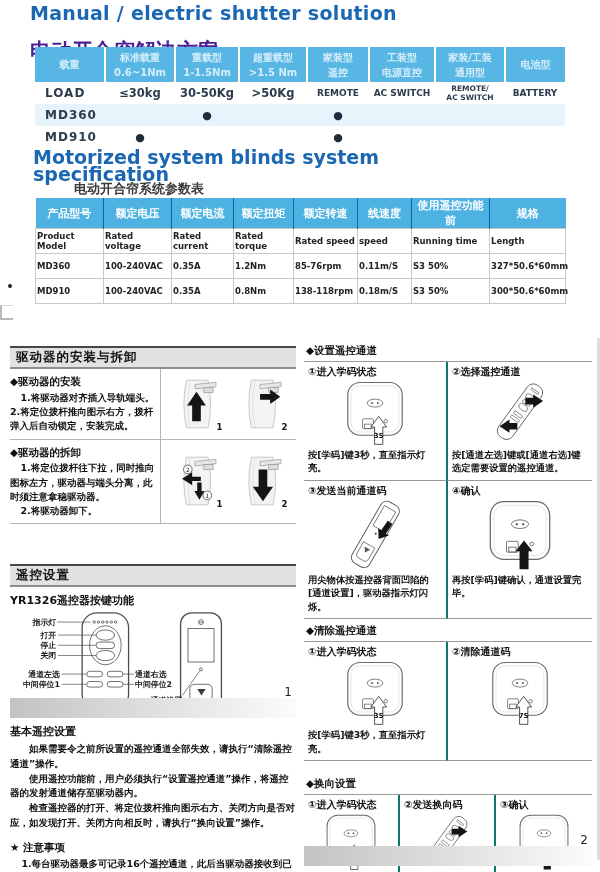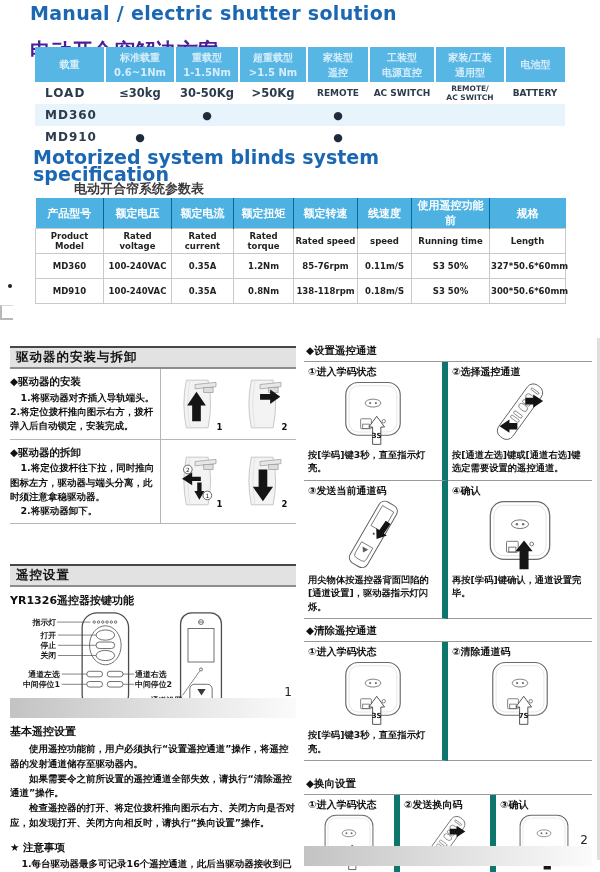--- a/index.html
+++ b/index.html
@@ -23,21 +23,21 @@
   .load-table td.dot{font-size:11px;color:#1d2b3a;}
   
   .t2-en1{position:absolute;left:33px;top:146px;font-size:19px;font-weight:bold;color:#1b67b2;}
   .t2-en2{position:absolute;left:33px;top:163px;font-size:19px;font-weight:bold;color:#1b67b2;}
   .t2-zh{position:absolute;left:38px;top:180px;font-size:13px;font-weight:bold;color:#3b3b3b;padding-left:36px;}
   
   .spec-table{position:absolute;left:35px;top:198px;width:530px;}
   .spec-table th{background:#4db1e2;color:#fff;font-size:11px;font-weight:bold;height:24px;
                  border-left:1px solid #0369a1;padding:0 1px;}
   .spec-table th:first-child{border-left:none;}
-  .spec-table td{border:1px solid #c9c9c9;font-size:8.5px;color:#222;text-align:center;height:24px;font-weight:bold;padding:0 1px;}
+  .spec-table td{border:1px solid #c9c9c9;font-size:8.5px;color:#222;text-align:left;height:24px;font-weight:bold;padding:0 1px;}
   
   .art-dot{position:absolute;left:8px;top:284px;width:4px;height:4px;border-radius:50%;background:#222;}
   .art-corner{position:absolute;left:0;top:305px;width:11px;height:12px;border-left:2px solid #b9b9b9;
               border-bottom:2px solid #b9b9b9;border-top:1px solid #d8d8d8;}
   .edge-right{position:absolute;right:0;top:338px;width:3px;height:522px;background:#dedede;}
   
   .pageL{position:absolute;left:10px;top:346px;width:286px;height:372px;}
   .pageR{position:absolute;left:304px;top:344px;width:288px;height:522px;}
   .secbar{background:#e2e2e2;border-top:2px solid #474747;border-bottom:2px solid #8d8d8d;
           font-size:12.5px;font-weight:bold;color:#141414;padding:1px 6px;letter-spacing:1px;}
@@ -66,21 +66,21 @@
   .note{font-size:9.5px;line-height:1.5;text-indent:1.2em;margin:0;color:#111;font-weight:bold;}
   
   .pagefoot{position:absolute;left:0;right:0;bottom:0;}
   .pn{text-align:right;font-size:12px;color:#222;padding-right:4px;line-height:1;}
   .footbar{height:20px;background:linear-gradient(to right,#c3c3c3,#fbfbfb);}
   
   .rtitle{font-size:10.5px;font-weight:bold;color:#111;padding:0 0 3px 2px;}
   .rgrid{display:grid;border-top:1px solid #9a9a9a;}
   .g2{grid-template-columns:1fr 1fr;}
   .g3{grid-template-columns:1fr 1fr 1fr;}
-  .cell{border-bottom:1px solid #9a9a9a;border-right:6px solid #0f766e;padding:3px 4px 5px;}
+  .cell{border-bottom:1px solid #9a9a9a;border-right:2px solid #0f766e;padding:3px 4px 5px;}
   .g2 .cell:nth-child(2n),.g3 .cell:nth-child(3n){border-right:none;}
   .stept{font-size:10px;font-weight:bold;color:#111;margin-bottom:1px;}
   .ill{display:flex;align-items:center;justify-content:center;}
   .ill svg{height:100%;}
   .h72{height:72px;} .h66{height:66px;} .h58{height:58px;}
   .cap{font-size:9.3px;line-height:1.45;color:#111;font-weight:bold;margin-top:2px;}
   .g3 .cap{font-size:8.8px;}
   .sec-clear{margin-top:5px;}
   .sec-rev{margin-top:16px;}
 </style>
@@ -355,22 +355,22 @@
           <rect x="178" y="80" width="24" height="24" rx="5"></rect>
         </g>
         <circle cx="190" cy="64" r="1.6" fill="none" stroke="#444" stroke-width="0.8"></circle>
         <path d="M186 85 h9 l-4.5 7 z" fill="#3a3a3a"></path>
         <line x1="188.8" y1="65.5" x2="170" y2="92" stroke="#444" stroke-width="0.7"></line>
         <text class="svgtxt" x="136" y="100">通道设置</text>
       </svg>
     </div>
 
     <div class="bheading">基本遥控设置</div>
+    <p class="para">如果需要令之前所设置的遥控通道全部失效，请执行“清除遥控通道”操作。</p>
     <p class="para">使用遥控功能前，用户必须执行“设置遥控通道”操作，将遥控器的发射通道储存至驱动器内。</p>
-    <p class="para">如果需要令之前所设置的遥控通道全部失效，请执行“清除遥控通道”操作。</p>
     <p class="para">检查遥控器的打开、将定位拨杆推向图示右方、关闭方向是否对应，如发现打开、关闭方向相反时，请执行“换向设置”操作。</p>
 
     <div class="nheading">★ 注意事项</div>
     <p class="note">1.每台驱动器最多可记录16个遥控通道，此后当驱动器接收到已设置的遥控通道信号时，均会作出相应的动作。</p>
 
     <div class="pagefoot">
       <div class="pn">1</div>
       <div class="footbar"></div>
     </div>
   </div>

